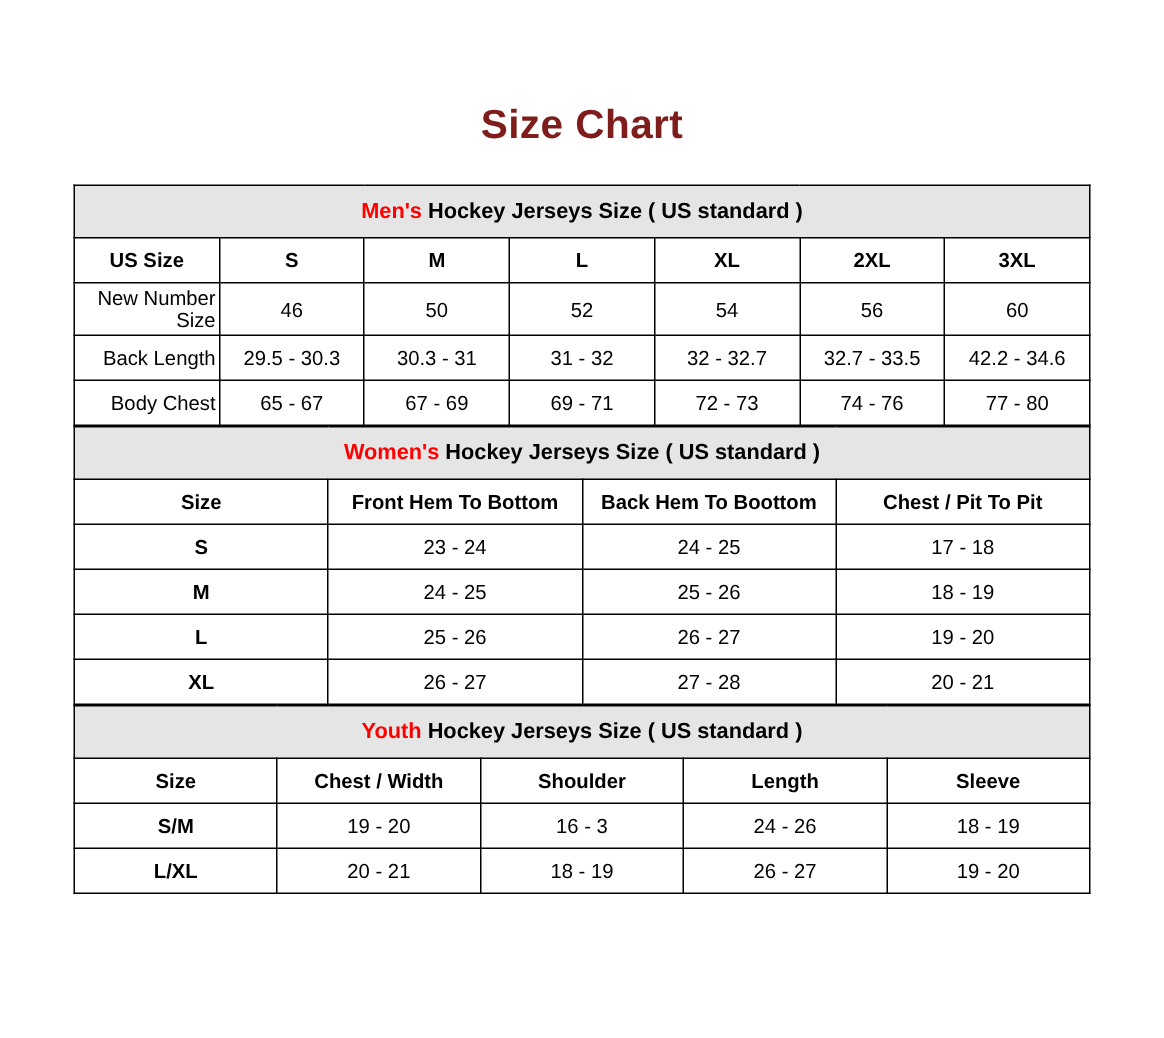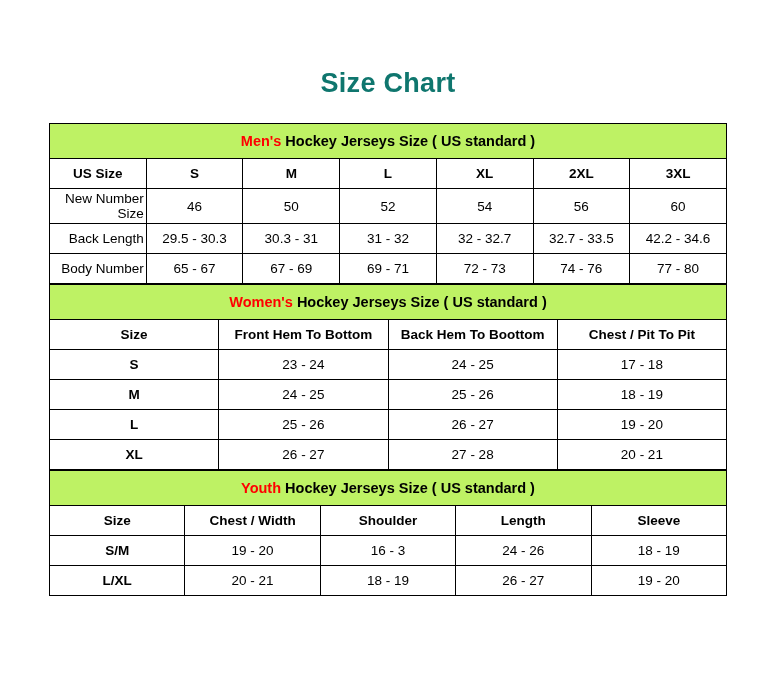--- a/index.html
+++ b/index.html
@@ -15,21 +15,21 @@
     overflow: hidden;
   }
   .page {
     width: 776px;
     height: 692px;
     position: relative;
     box-sizing: border-box;
   }
   .chart-title {
     text-align: center;
-    color: #0f766e;
+    color: #7f1d1d;
     font-size: 27px;
     font-weight: bold;
     margin: 0;
     padding-top: 68px;
     letter-spacing: 0.3px;
   }
   .tables-wrap {
     width: 678px;
     margin: 0 auto;
     padding-top: 24px;
@@ -42,21 +42,21 @@
   td, th {
     border: 1px solid #000000;
     font-size: 13.5px;
     text-align: center;
     height: 25px;
     padding: 2px 2px;
     font-weight: normal;
     background: #ffffff;
   }
   .section-head td {
-    background: #bef264;
+    background: #e5e5e5;
     font-weight: bold;
     font-size: 14.5px;
     height: 30px;
   }
   .section-head .accent {
     color: #ff0000;
   }
   .colhead td {
     font-weight: bold;
   }
@@ -105,21 +105,21 @@
       <tr>
         <td class="rowlabel">Back Length</td>
         <td>29.5 - 30.3</td>
         <td>30.3 - 31</td>
         <td>31 - 32</td>
         <td>32 - 32.7</td>
         <td>32.7 - 33.5</td>
         <td>42.2 - 34.6</td>
       </tr>
       <tr>
-        <td class="rowlabel">Body Number</td>
+        <td class="rowlabel">Body Chest</td>
         <td>65 - 67</td>
         <td>67 - 69</td>
         <td>69 - 71</td>
         <td>72 - 73</td>
         <td>74 - 76</td>
         <td>77 - 80</td>
       </tr>
     </tbody>
       </table>
 

